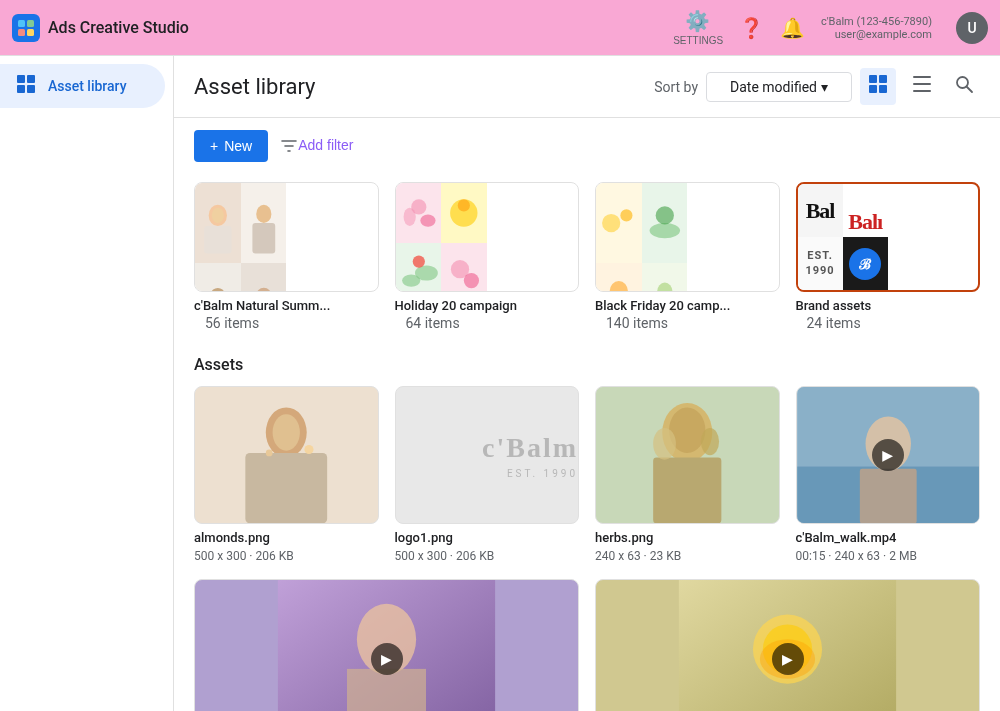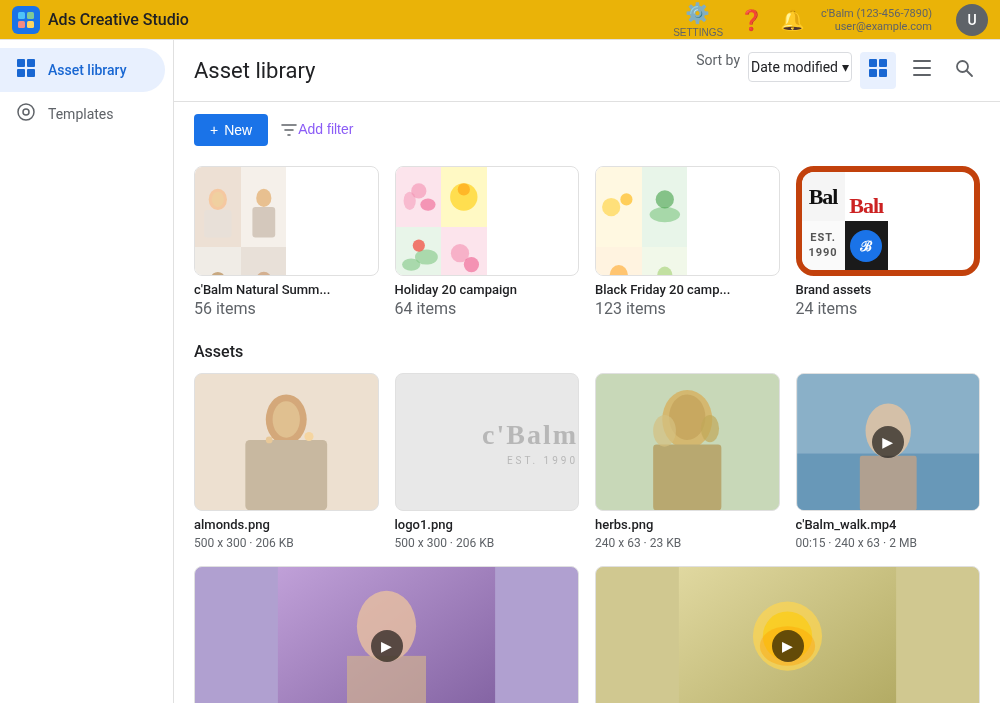--- a/index.html
+++ b/index.html
@@ -1,23 +1,23 @@
 <!DOCTYPE html>
 <html><head>
   <meta charset="utf-8">
   <style>
     * { box-sizing: border-box; margin: 0; padding: 0; }
     body { font-family: 'Google Sans', Roboto, Arial, sans-serif; background: #fff; color: #202124; font-size: 14px; }
 
     
     .top-nav {
       display: flex; align-items: center; justify-content: space-between;
-      height: 40px; padding: 0 12px;
+      height: 56px; padding: 0 12px;
       border-bottom: 1px solid #e0e0e0;
-      background: #eab308;
+      background: #f9a8d4;
     }
     .nav-left { display: flex; align-items: center; gap: 8px; }
     .logo-icon {
       width: 28px; height: 28px; background: #1a73e8; border-radius: 6px;
       display: flex; align-items: center; justify-content: center; color: #fff; font-size: 14px; font-weight: bold;
     }
     .app-title { font-size: 16px; font-weight: 500; color: #202124; }
     .nav-right { display: flex; align-items: center; gap: 16px; }
     .nav-icon-btn { background: none; border: none; cursor: pointer; color: #5f6368; font-size: 20px; display: flex; flex-direction: column; align-items: center; }
     .nav-icon-label { font-size: 10px; margin-top: 2px; color: #5f6368; }
@@ -37,25 +37,25 @@
 
     
     .main { flex: 1; overflow-y: auto; }
 
     
     .toolbar {
       display: flex; align-items: center; justify-content: space-between;
       padding: 12px 20px; border-bottom: 1px solid #e0e0e0;
     }
     .page-title { font-size: 22px; font-weight: 400; color: #202124; }
-    .toolbar-right { display: flex; align-items: flex-start; gap: 8px; margin-left: 16px; }
+    .toolbar-right { display: flex; align-items: center; gap: 8px; margin-left: 16px; }
     .sort-label { font-size: 14px; color: #5f6368; }
     .sort-select {
       display: flex; align-items: center; gap: 4px;
-      border: 1px solid #dadce0; border-radius: 4px; padding: 6px 2px; cursor: pointer;
+      border: 1px solid #dadce0; border-radius: 4px; padding: 6px 23px; cursor: pointer;
       font-size: 14px; background: #fff;
     }
     .view-btn { border: none; background: none; cursor: pointer; padding: 6px 8px; color: #5f6368; font-size: 18px; border-radius: 4px; }
     .view-btn.active { background: #e8f0fe; color: #1967d2; }
     .search-icon-btn { border: none; background: none; cursor: pointer; color: #5f6368; font-size: 18px; padding: 6px; }
 
     
     .actions-bar { display: flex; align-items: center; gap: 12px; padding: 12px 20px; }
     .new-btn {
       display: flex; align-items: center; gap: 6px;
@@ -72,21 +72,21 @@
     .section-title { font-size: 16px; font-weight: 500; color: #202124; margin: 16px 0 12px; }
 
     
     .folders-grid { display: grid; grid-template-columns: repeat(4, 1fr); gap: 16px; margin-bottom: 24px; }
     .folder-card { cursor: pointer; }
     .folder-thumb {
       width: 100%; height: 110px; border-radius: 8px; overflow: hidden;
       display: grid; grid-template-columns: 1fr 1fr; border: 1px solid #e0e0e0;
     }
     .folder-name { font-size: 13px; font-weight: 500; margin-top: 6px; color: #202124; }
-    .folder-count { font-size: 16px; color: #5f6368; margin-top: 2px; }
+    .folder-count { font-size: 14px; color: #5f6368; margin-top: 2px; margin-left: 11px; }
 
     
     .assets-grid { display: grid; grid-template-columns: repeat(4, 1fr); gap: 16px; margin-bottom: 16px; }
     .asset-card { cursor: pointer; }
     .asset-thumb {
       width: 100%; aspect-ratio: 4/3; border-radius: 8px; overflow: hidden;
       background: #f1f3f4; display: flex; align-items: center; justify-content: center;
       position: relative; border: 1px solid #e0e0e0;
     }
     .asset-thumb.wide { aspect-ratio: 16/9; }
@@ -144,29 +144,20 @@
       <span class="s-icon">
         <svg width="20" height="20" viewBox="0 0 20 20" fill="none">
             <rect x="1" y="1" width="8" height="8" rx="1" fill="#1967d2"></rect>
             <rect x="11" y="1" width="8" height="8" rx="1" fill="#1967d2"></rect>
             <rect x="1" y="11" width="8" height="8" rx="1" fill="#1967d2"></rect>
             <rect x="11" y="11" width="8" height="8" rx="1" fill="#1967d2"></rect>
           </svg>
       </span>
       <span>Asset library</span>
     </div>
-    <div class="sidebar-item">
-      <span class="s-icon">
-        <svg width="20" height="20" viewBox="0 0 20 20" fill="none">
-            <circle cx="10" cy="10" r="8" stroke="#5f6368" stroke-width="1.5"></circle>
-            <circle cx="10" cy="10" r="3" stroke="#5f6368" stroke-width="1.5"></circle>
-          </svg>
-      </span>
-      <span>Templates</span>
-    </div>
   </div>
 
   <div class="main">
 
     <div class="toolbar">
       <span class="page-title">Asset library</span>
       <div class="toolbar-right">
         <span class="sort-label">Sort by</span>
         <div class="sort-select">
           <span>Date modified</span>
@@ -305,25 +296,25 @@
               </div>
               <div style="background:#f1f8e9; display:flex; align-items:flex-end; justify-content:center; overflow:hidden;">
                 <svg width="60" height="80" viewBox="0 0 60 80">
                     <ellipse cx="30" cy="25" rx="10" ry="12" fill="#aed581" opacity="0.7"></ellipse>
                     <rect x="14" y="37" width="32" height="43" rx="2" fill="#7cb342" opacity="0.5"></rect>
                   </svg>
               </div>
             </div>
           </div>
           <div class="folder-name">Black Friday 20 camp...</div>
-          <div class="folder-count">123 items</div>
+          <div class="folder-count">140 items</div>
         </div>
 
         <div class="folder-card">
-          <div class="folder-thumb" style="border:6px solid #c2410c; border-radius:18px; overflow:hidden;">
+          <div class="folder-thumb" style="border:2px solid #c2410c; border-radius:8px; overflow:hidden;">
             <div class="folder-thumb-4cell">
               <div style="background:#f5f5f5; display:flex; align-items:center; justify-content:center; overflow:hidden; padding:4px;">
                 <div style="font-family: Georgia, serif; font-size:22px; font-weight:900; color:#111; letter-spacing:-1px; line-height:1;">Bal</div>
               </div>
               <div style="background:#fff; display:flex; align-items:flex-end; justify-content:center; overflow:hidden; padding:4px;">
                 <div style="font-family: Georgia, serif; font-size:22px; font-weight:900; color:#cc2222; letter-spacing:-1px; line-height:1;">Balı</div>
               </div>
               <div style="background:#fafafa; display:flex; align-items:center; justify-content:center; overflow:hidden;">
                 <div style="font-size:11px; color:#555; text-align:center; font-weight:bold; letter-spacing:1px; line-height:1.3;">EST. 1990</div>
               </div>

